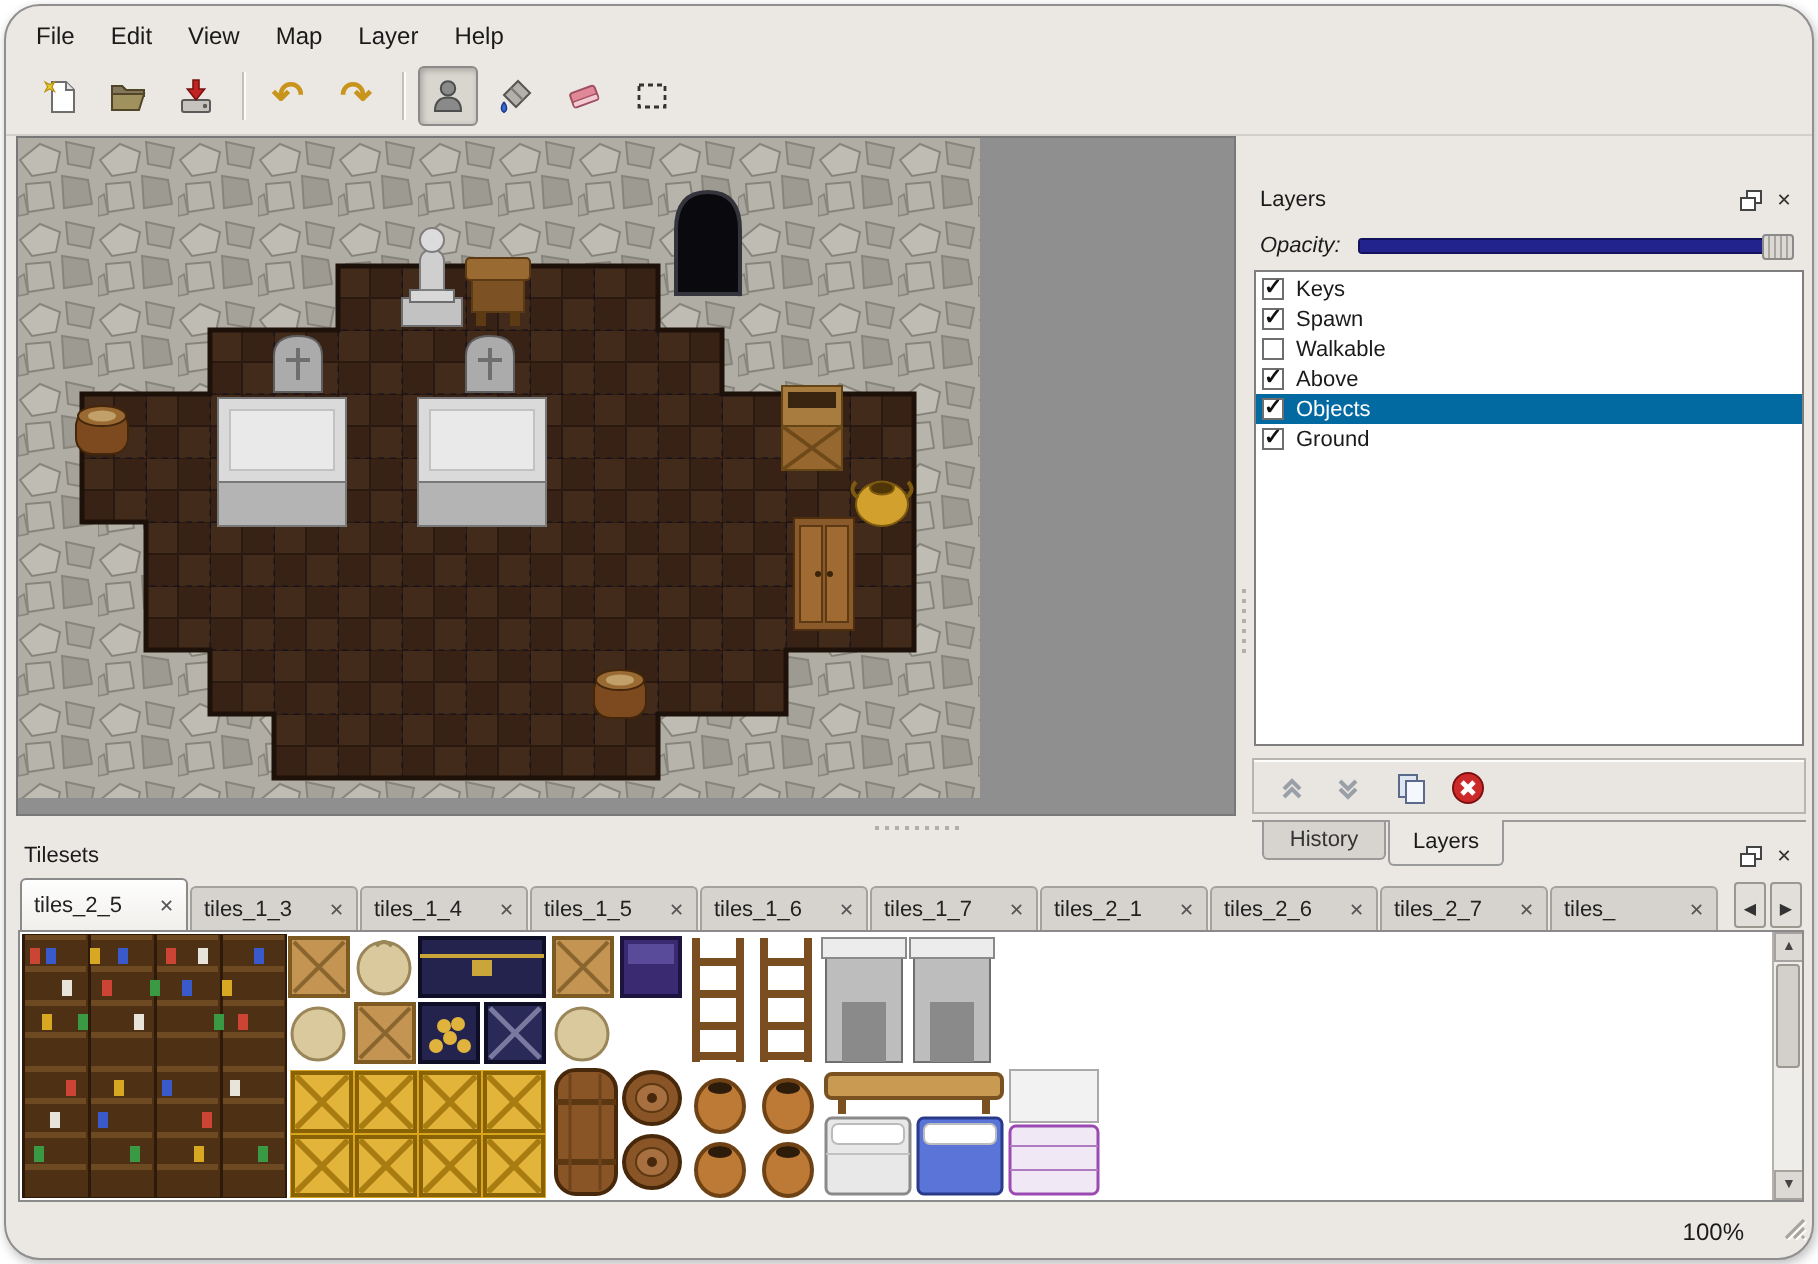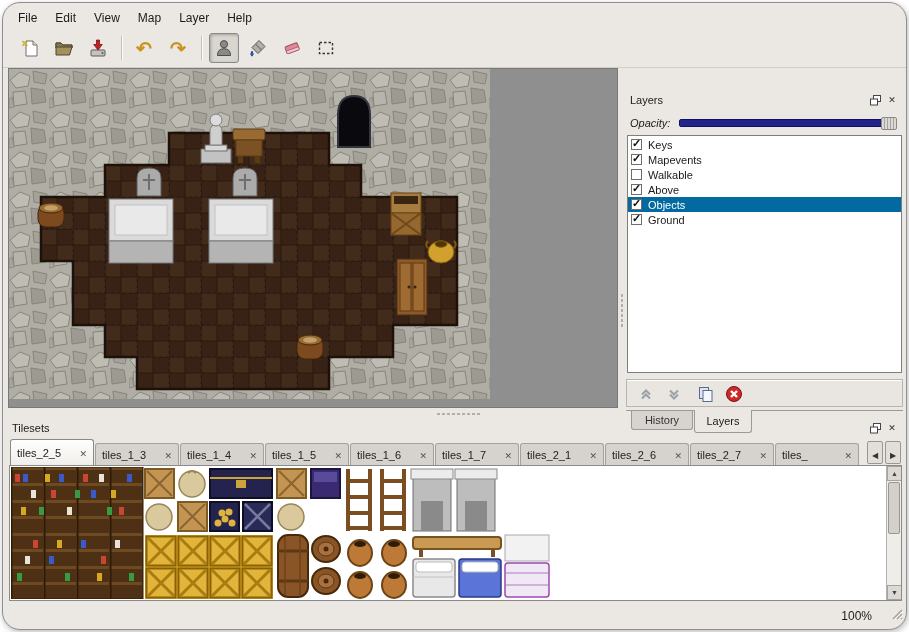--- a/index.html
+++ b/index.html
@@ -291,21 +291,21 @@
       </div>
     </div>
 
     <div class="layer-list">
       <div class="layer-row">
         <span class="checkbox checked"></span>
         <span class="layer-name">Keys</span>
       </div>
       <div class="layer-row">
         <span class="checkbox checked"></span>
-        <span class="layer-name">Mapevents</span>
+        <span class="layer-name">Spawn</span>
       </div>
       <div class="layer-row">
         <span class="checkbox"></span>
         <span class="layer-name">Walkable</span>
       </div>
       <div class="layer-row">
         <span class="checkbox checked"></span>
         <span class="layer-name">Above</span>
       </div>
       <div class="layer-row selected">

